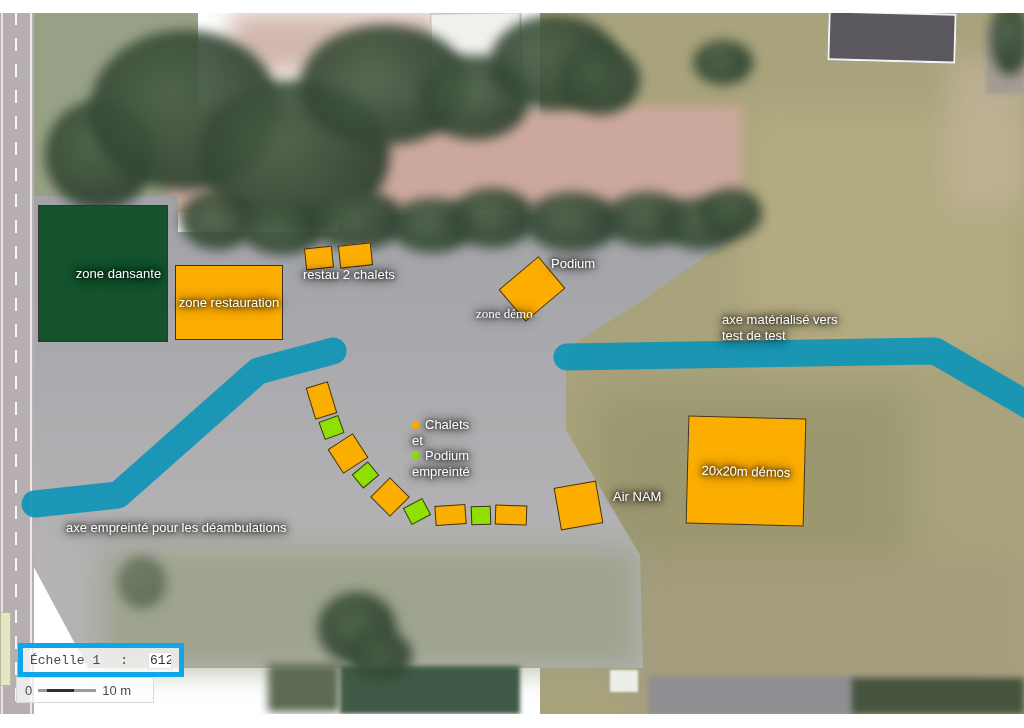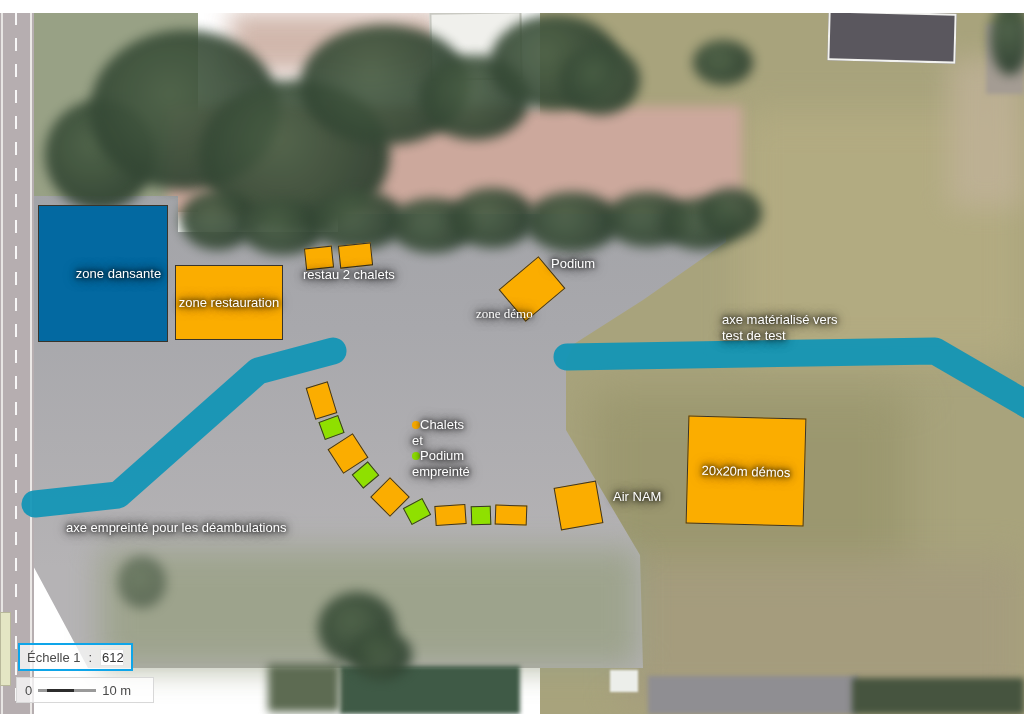--- a/index.html
+++ b/index.html
@@ -7,26 +7,26 @@
          font-family:"Liberation Sans",sans-serif;}
   .bgf{position:absolute;}
   .zone{position:absolute;box-sizing:border-box;border:1.5px solid #38342b;
         display:flex;align-items:center;justify-content:center;}
   .zone .zlabel{color:#fff;font-size:13px;white-space:nowrap;
         text-shadow:0 0 4px rgba(0,0,0,.95),0 0 9px rgba(0,0,0,.85),0 0 14px rgba(0,0,0,.6);}
   .map-label{position:absolute;color:#fff;font-size:13px;line-height:16px;white-space:nowrap;
         text-shadow:0 0 4px rgba(0,0,0,.95),0 0 9px rgba(0,0,0,.85),0 0 14px rgba(0,0,0,.6);}
   #legend{position:absolute;left:412px;top:417px;color:#fff;font-size:13px;line-height:15.5px;
         text-shadow:0 0 4px rgba(0,0,0,.95),0 0 9px rgba(0,0,0,.85),0 0 14px rgba(0,0,0,.6);}
-  .legend-row{display:flex;align-items:center;}
+  .legend-row{display:flex;align-items:center;gap:5px;}
   .legend-dot{display:inline-block;width:8px;height:8px;border-radius:50%;flex:0 0 auto;}
   #paths-svg{position:absolute;left:0;top:0;pointer-events:none;}
-  #scale-box{position:absolute;left:18px;top:643px;height:20px;display:flex;align-items:center;gap:8px;
-        background:rgba(255,255,255,.74);border:2px solid #0ea5e9;padding:2px 7px;
-        font-size:13px;color:#4a4a4a;}
+  #scale-box{position:absolute;left:18px;top:643px;height:20px;display:flex;align-items:center;gap:20px;
+        background:rgba(255,255,255,.74);border:5px solid #0ea5e9;padding:2px 7px;
+        font-size:13px;color:#4a4a4a;font-family:Liberation Mono, monospace;}
   #scale-box .scale-value{background:#fff;border:1px solid #e4e4e4;padding:0 1px;display:inline-block;
         width:20px;overflow:hidden;white-space:nowrap;color:#333;}
   #bar-box{position:absolute;left:16px;top:677px;width:120px;height:20px;display:flex;align-items:center;
         background:rgba(255,255,255,.74);border:1px solid #d8d8d8;padding:2px 8px;
         font-size:13px;color:#4a4a4a;gap:6px;}
   #bar-box .bar-line{display:inline-block;width:58px;height:3px;
         background:linear-gradient(90deg,#9a9a9a 0 15%,#2c2c2c 15% 62%,#9a9a9a 62% 100%);}
 </style>
 </head>
 <body>
@@ -78,21 +78,21 @@
       <div class="bgf" style="left: 350px; top: 630px; width: 62px; height: 50px; background: radial-gradient(circle at 42% 40%, rgb(74, 95, 69) 0%, rgb(46, 65, 48) 72%); border-radius: 50%; filter: blur(6px); opacity: 0.92;"></div>
       <div class="bgf" style="left: 118px; top: 556px; width: 48px; height: 52px; opacity: 0.55; background: radial-gradient(circle at 42% 40%, rgb(74, 95, 69) 0%, rgb(46, 65, 48) 72%); border-radius: 50%; filter: blur(6px);"></div>
       <div class="bgf" style="left: 0px; top: 0px; width: 1024px; height: 13px; background: rgb(255, 255, 255);"></div>
       <div class="bgf" style="left: 0px; top: 714px; width: 1024px; height: 14px; background: rgb(255, 255, 255);"></div>
     </div>
   <svg id="paths-svg" width="1024" height="728" viewBox="0 0 1024 728">
       <polyline points="35,504 118,495 258,371 333,351" fill="none" stroke="#1095B6" stroke-width="27" stroke-linecap="round" stroke-linejoin="round" opacity="0.93"></polyline>
       <polyline points="567,357 935,351 1040,412" fill="none" stroke="#1095B6" stroke-width="27" stroke-linecap="round" stroke-linejoin="round" opacity="0.93"></polyline>
     </svg>
   <div id="zones-layer">
-      <div class="zone" style="left: 38px; top: 205px; width: 130px; height: 137px; background: #0369a1; padding-left: 31px;">
+      <div class="zone" style="left: 38px; top: 205px; width: 130px; height: 137px; background: #14532d; padding-left: 31px;">
         <span class="zlabel">zone dansante</span>
       </div>
       <div class="zone" style="left: 175px; top: 265px; width: 108px; height: 75px; background: rgb(251, 173, 0);">
         <span class="zlabel">zone restauration</span>
       </div>
       <div class="zone" style="left: 305px; top: 247px; width: 28px; height: 22px; transform: rotate(-6deg); background: rgb(251, 173, 0);"></div>
       <div class="zone" style="left: 339px; top: 244px; width: 33px; height: 23px; transform: rotate(-6deg); background: rgb(251, 173, 0);"></div>
       <div class="zone" style="left: 506px; top: 268px; width: 52px; height: 42px; transform: rotate(-40deg); background: rgb(251, 173, 0);"></div>
       <div class="zone" style="left: 557px; top: 484px; width: 43px; height: 43px; transform: rotate(-10deg); background: rgb(251, 173, 0);"></div>
       <div class="zone" style="left: 687px; top: 417px; width: 118px; height: 108px; transform: rotate(1.5deg); background: rgb(251, 173, 0);">

